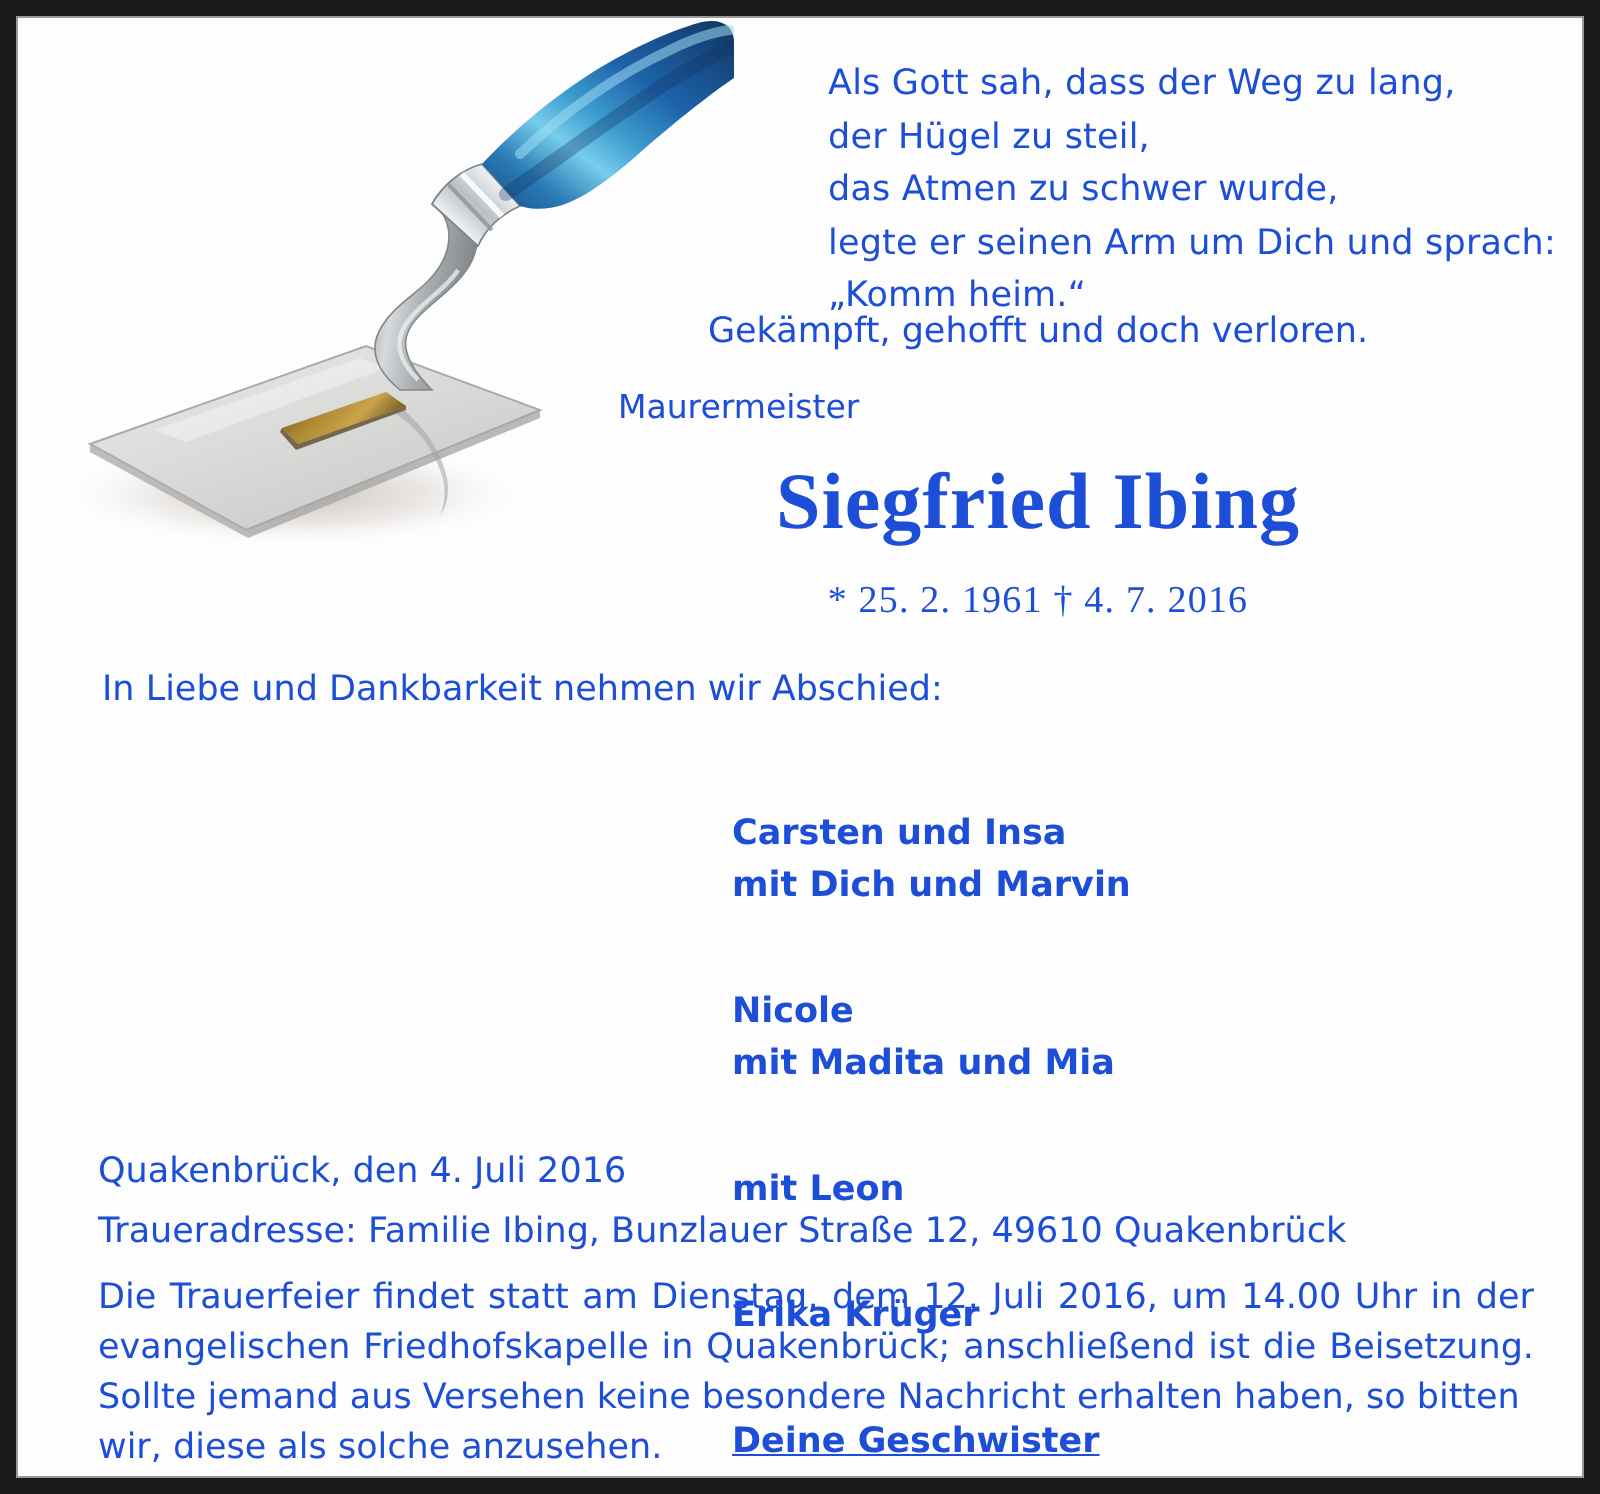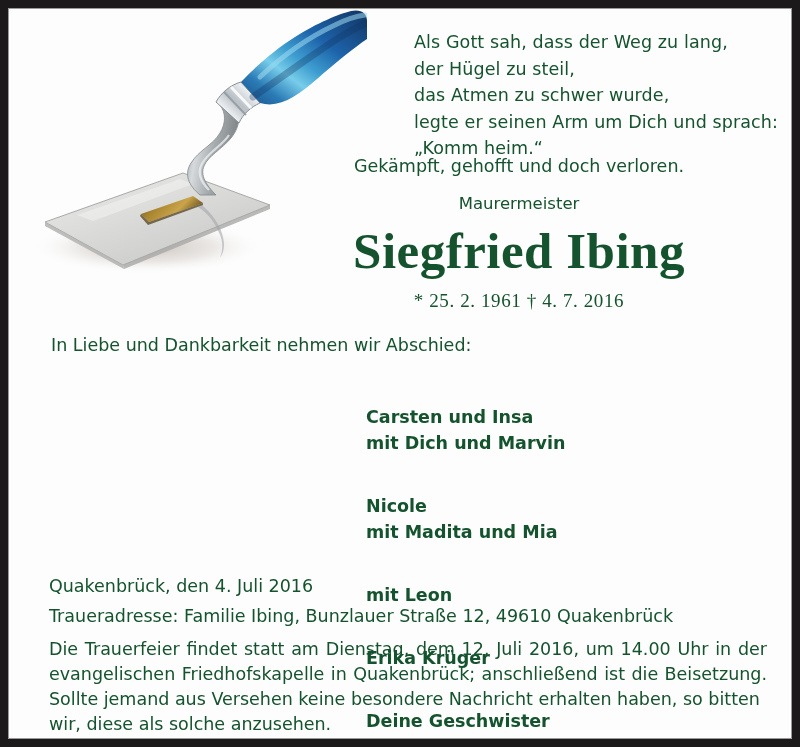--- a/index.html
+++ b/index.html
@@ -31,21 +31,21 @@
   #photo {
     position: absolute;
     left: 8px;
     top: 0px;
     width: 350px;
     height: 300px;
   }
   #photo svg { display: block; width: 100%; height: 100%; }
 
   
-  .txt { position: absolute; color: #14532d; }
+  .txt { position: absolute; color: #1d4ed8; }
 
   #poem {
     left: 405px;
     top: 20px;
     font-size: 17.5px;
     line-height: 26.5px;
     letter-spacing: 0.1px;
     white-space: pre-line;
   }
   #subtitle {
@@ -53,31 +53,31 @@
     top: 144px;
     width: 420px;
     text-align: center;
     font-size: 17.5px;
     line-height: 26px;
   }
   #profession {
     left: 300px;
     top: 185px;
     width: 420px;
-    text-align: center;
+    text-align: left;
     font-size: 16.5px;
   }
   #fullname {
     left: 280px;
     top: 217px;
     width: 460px;
     text-align: center;
     font-family: "Liberation Serif", "DejaVu Serif", serif;
     font-weight: bold;
-    font-size: 51px;
+    font-size: 40px;
     line-height: 50px;
     letter-spacing: 0.5px;
   }
   #dates {
     left: 300px;
     top: 281px;
     width: 420px;
     text-align: center;
     font-family: "Liberation Serif", "DejaVu Serif", serif;
     font-size: 19px;
@@ -89,21 +89,21 @@
     font-size: 17.5px;
   }
   #mourners {
     left: 357px;
     top: 358px;
     font-weight: bold;
     font-size: 17.5px;
     line-height: 26px;
   }
   .mourner-group { margin-bottom: 9px; margin-top: 37px; }
-  .mourner-group:last-child { margin-bottom: 0; }
+  .mourner-group:last-child { margin-bottom: 0; text-decoration: underline; }
   .mourner-line { white-space: nowrap; }
 
   #place-date {
     left: 40px;
     top: 567px;
     font-size: 17.5px;
   }
   #address {
     left: 40px;
     top: 597px;

